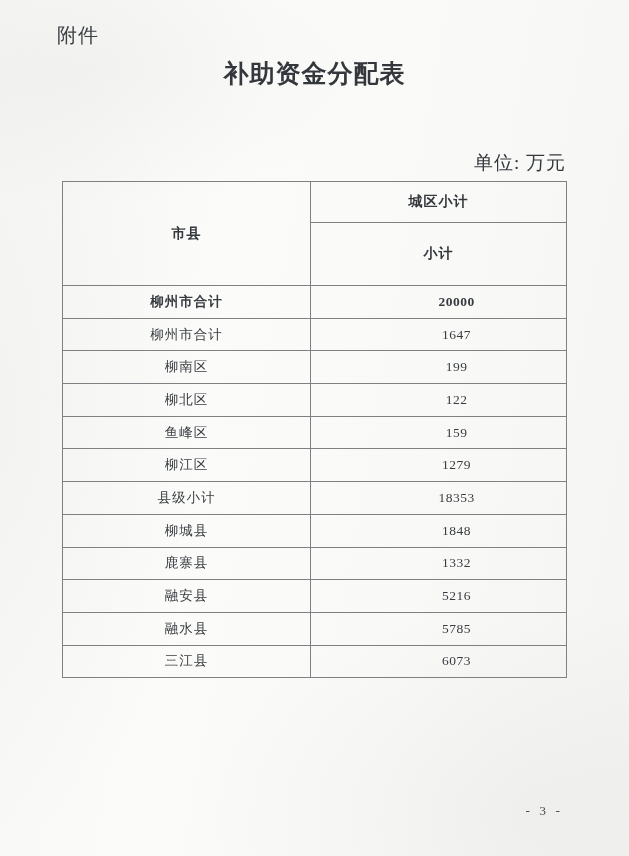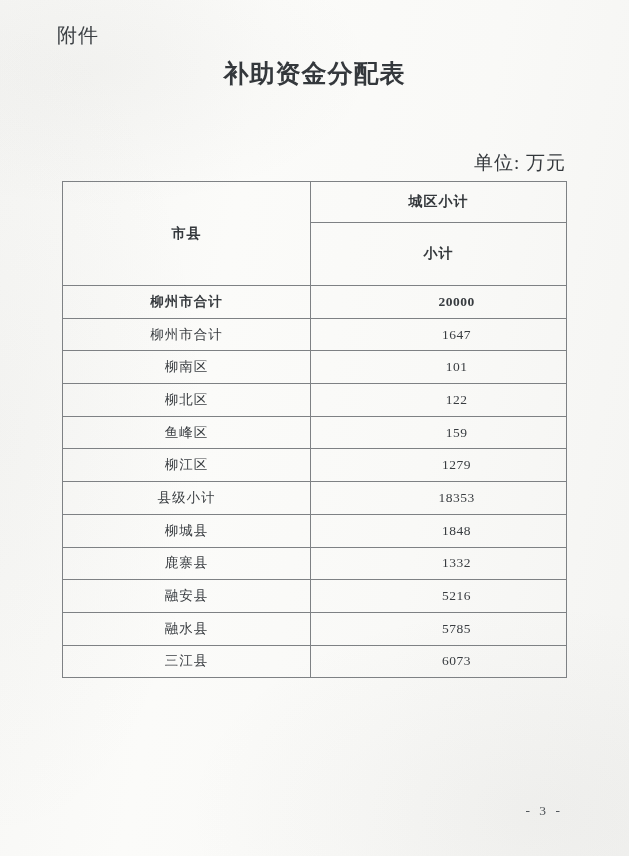--- a/index.html
+++ b/index.html
@@ -144,21 +144,21 @@
           <td class="amount-cell">20000</td>
         </tr>
 
         <tr>
           <td class="name-cell">柳州市合计</td>
           <td class="amount-cell">1647</td>
         </tr>
 
         <tr>
           <td class="name-cell">柳南区</td>
-          <td class="amount-cell">101</td>
+          <td class="amount-cell">199</td>
         </tr>
 
         <tr>
           <td class="name-cell">柳北区</td>
           <td class="amount-cell">122</td>
         </tr>
 
         <tr>
           <td class="name-cell">鱼峰区</td>
           <td class="amount-cell">159</td>

